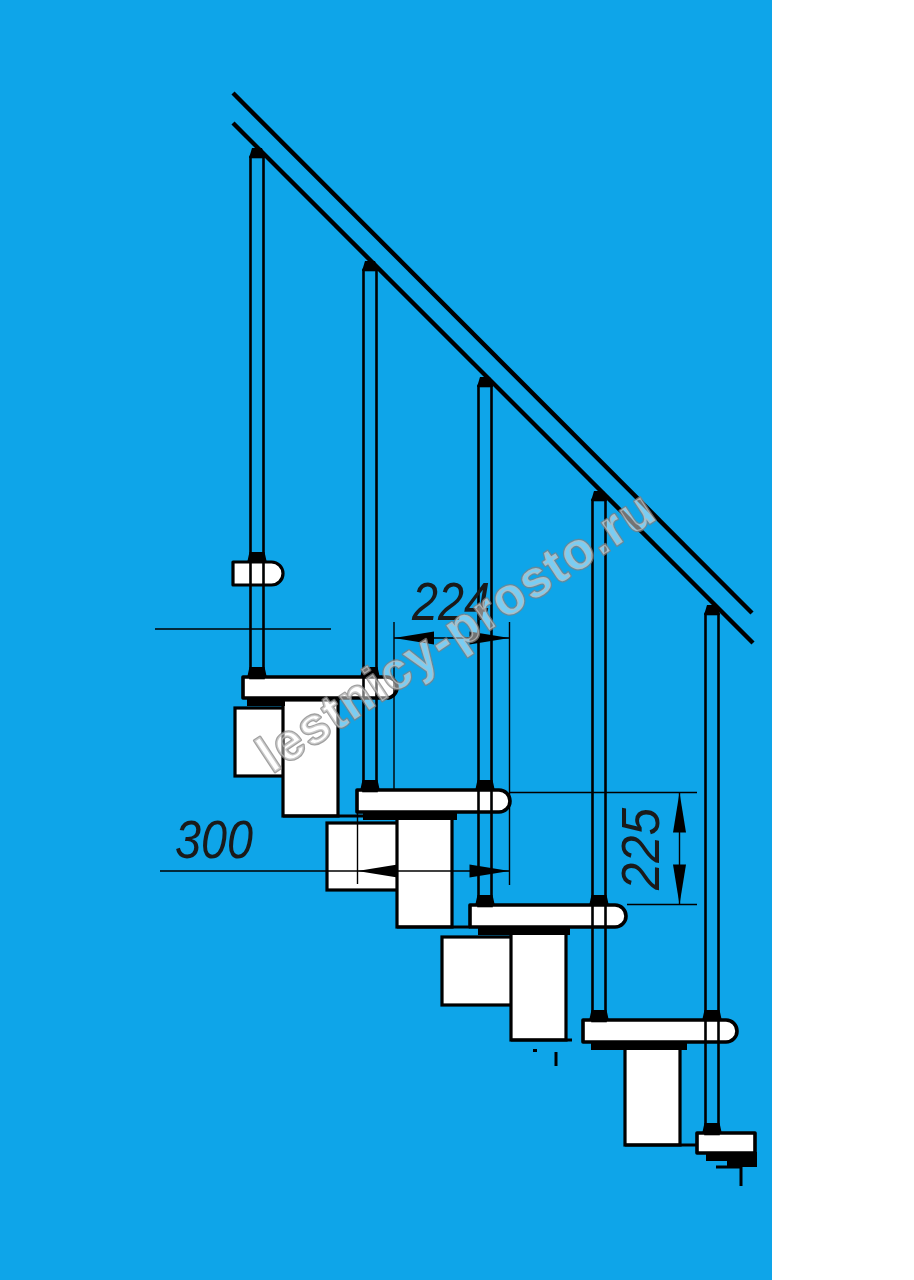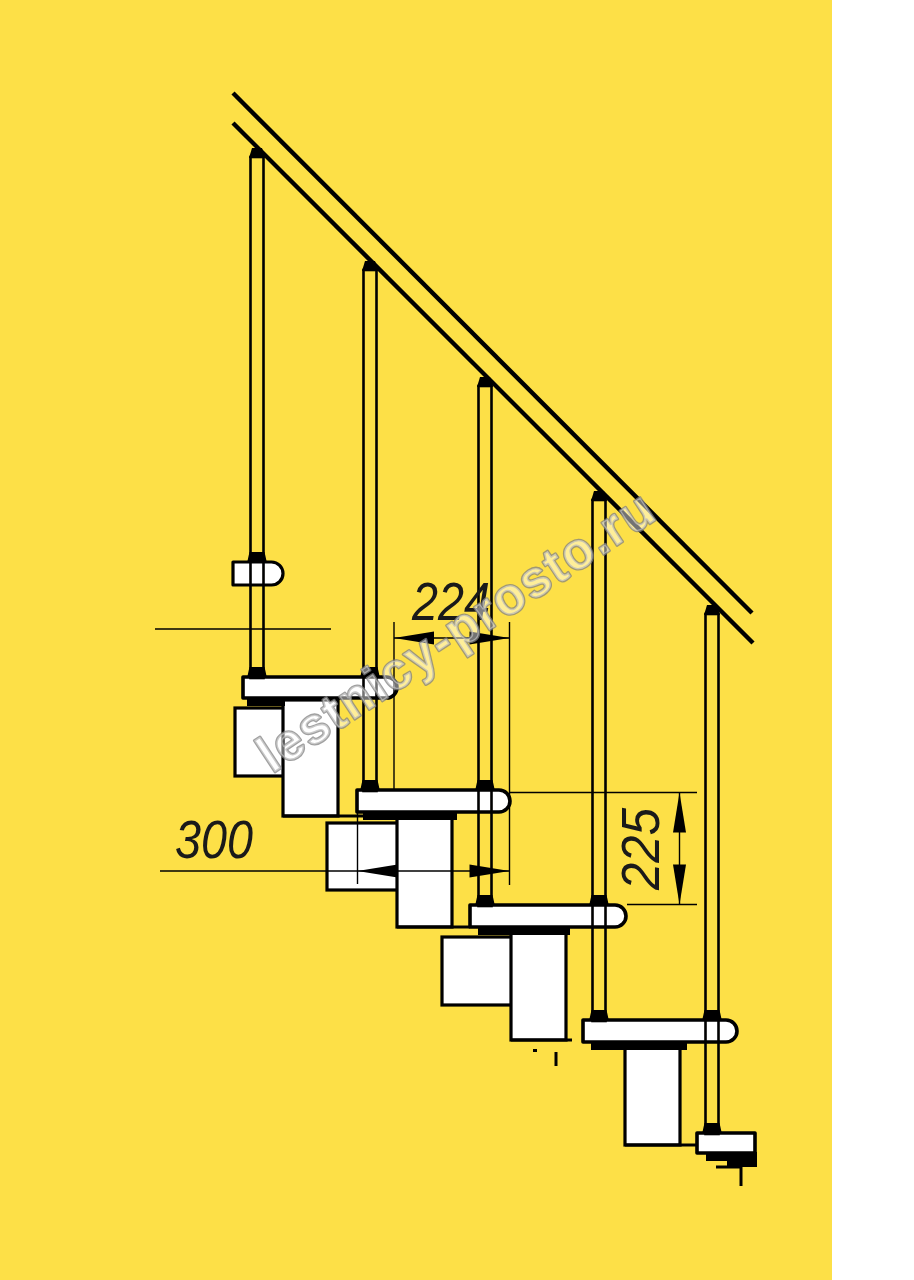--- a/index.html
+++ b/index.html
@@ -3,23 +3,23 @@
 <meta charset="utf-8">
 <style>
   html, body {
     margin: 0;
     padding: 0;
     background: #ffffff;
     font-family: "Liberation Sans", sans-serif;
   }
   .page {
     position: relative;
-    width: 832px;
+    width: 772px;
     height: 1280px;
-    background: #fde047;
+    background: #0ea5e9;
     overflow: hidden;
   }
   svg { display: block; }
   .dim-label {
     font-family: "Liberation Sans", sans-serif;
     font-style: italic;
     font-weight: 400;
     fill: #1a1a1a;
   }
   .watermark-text {

